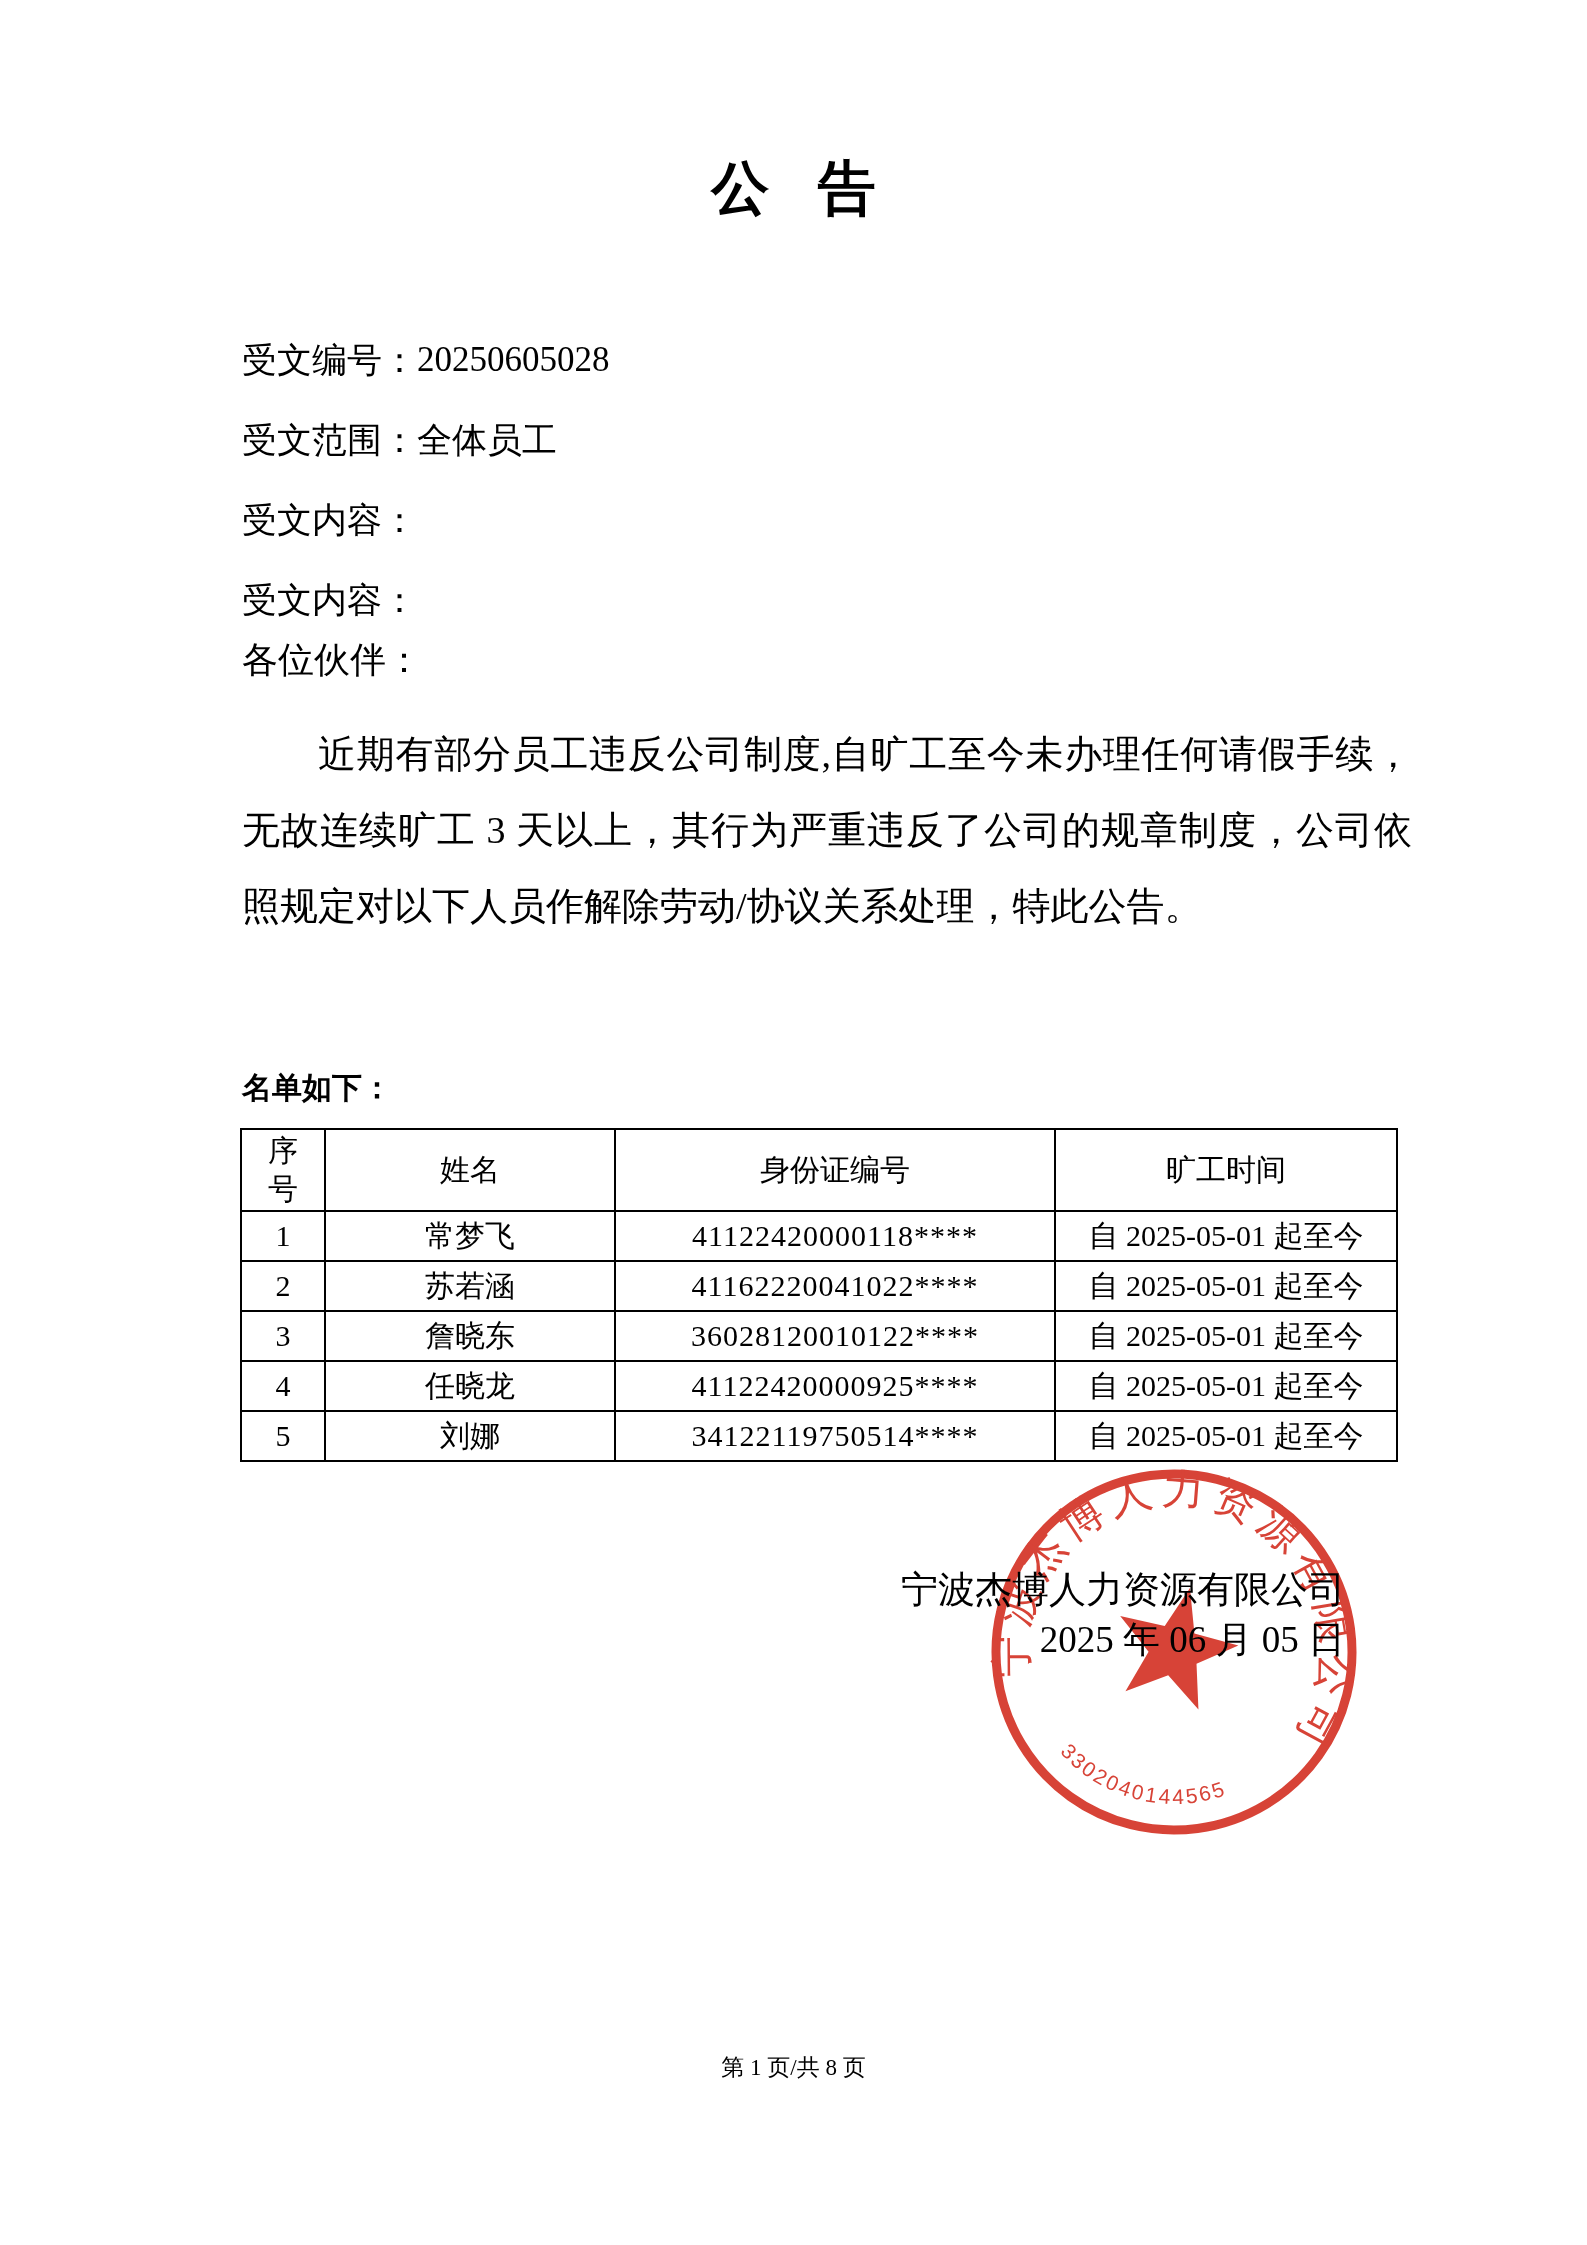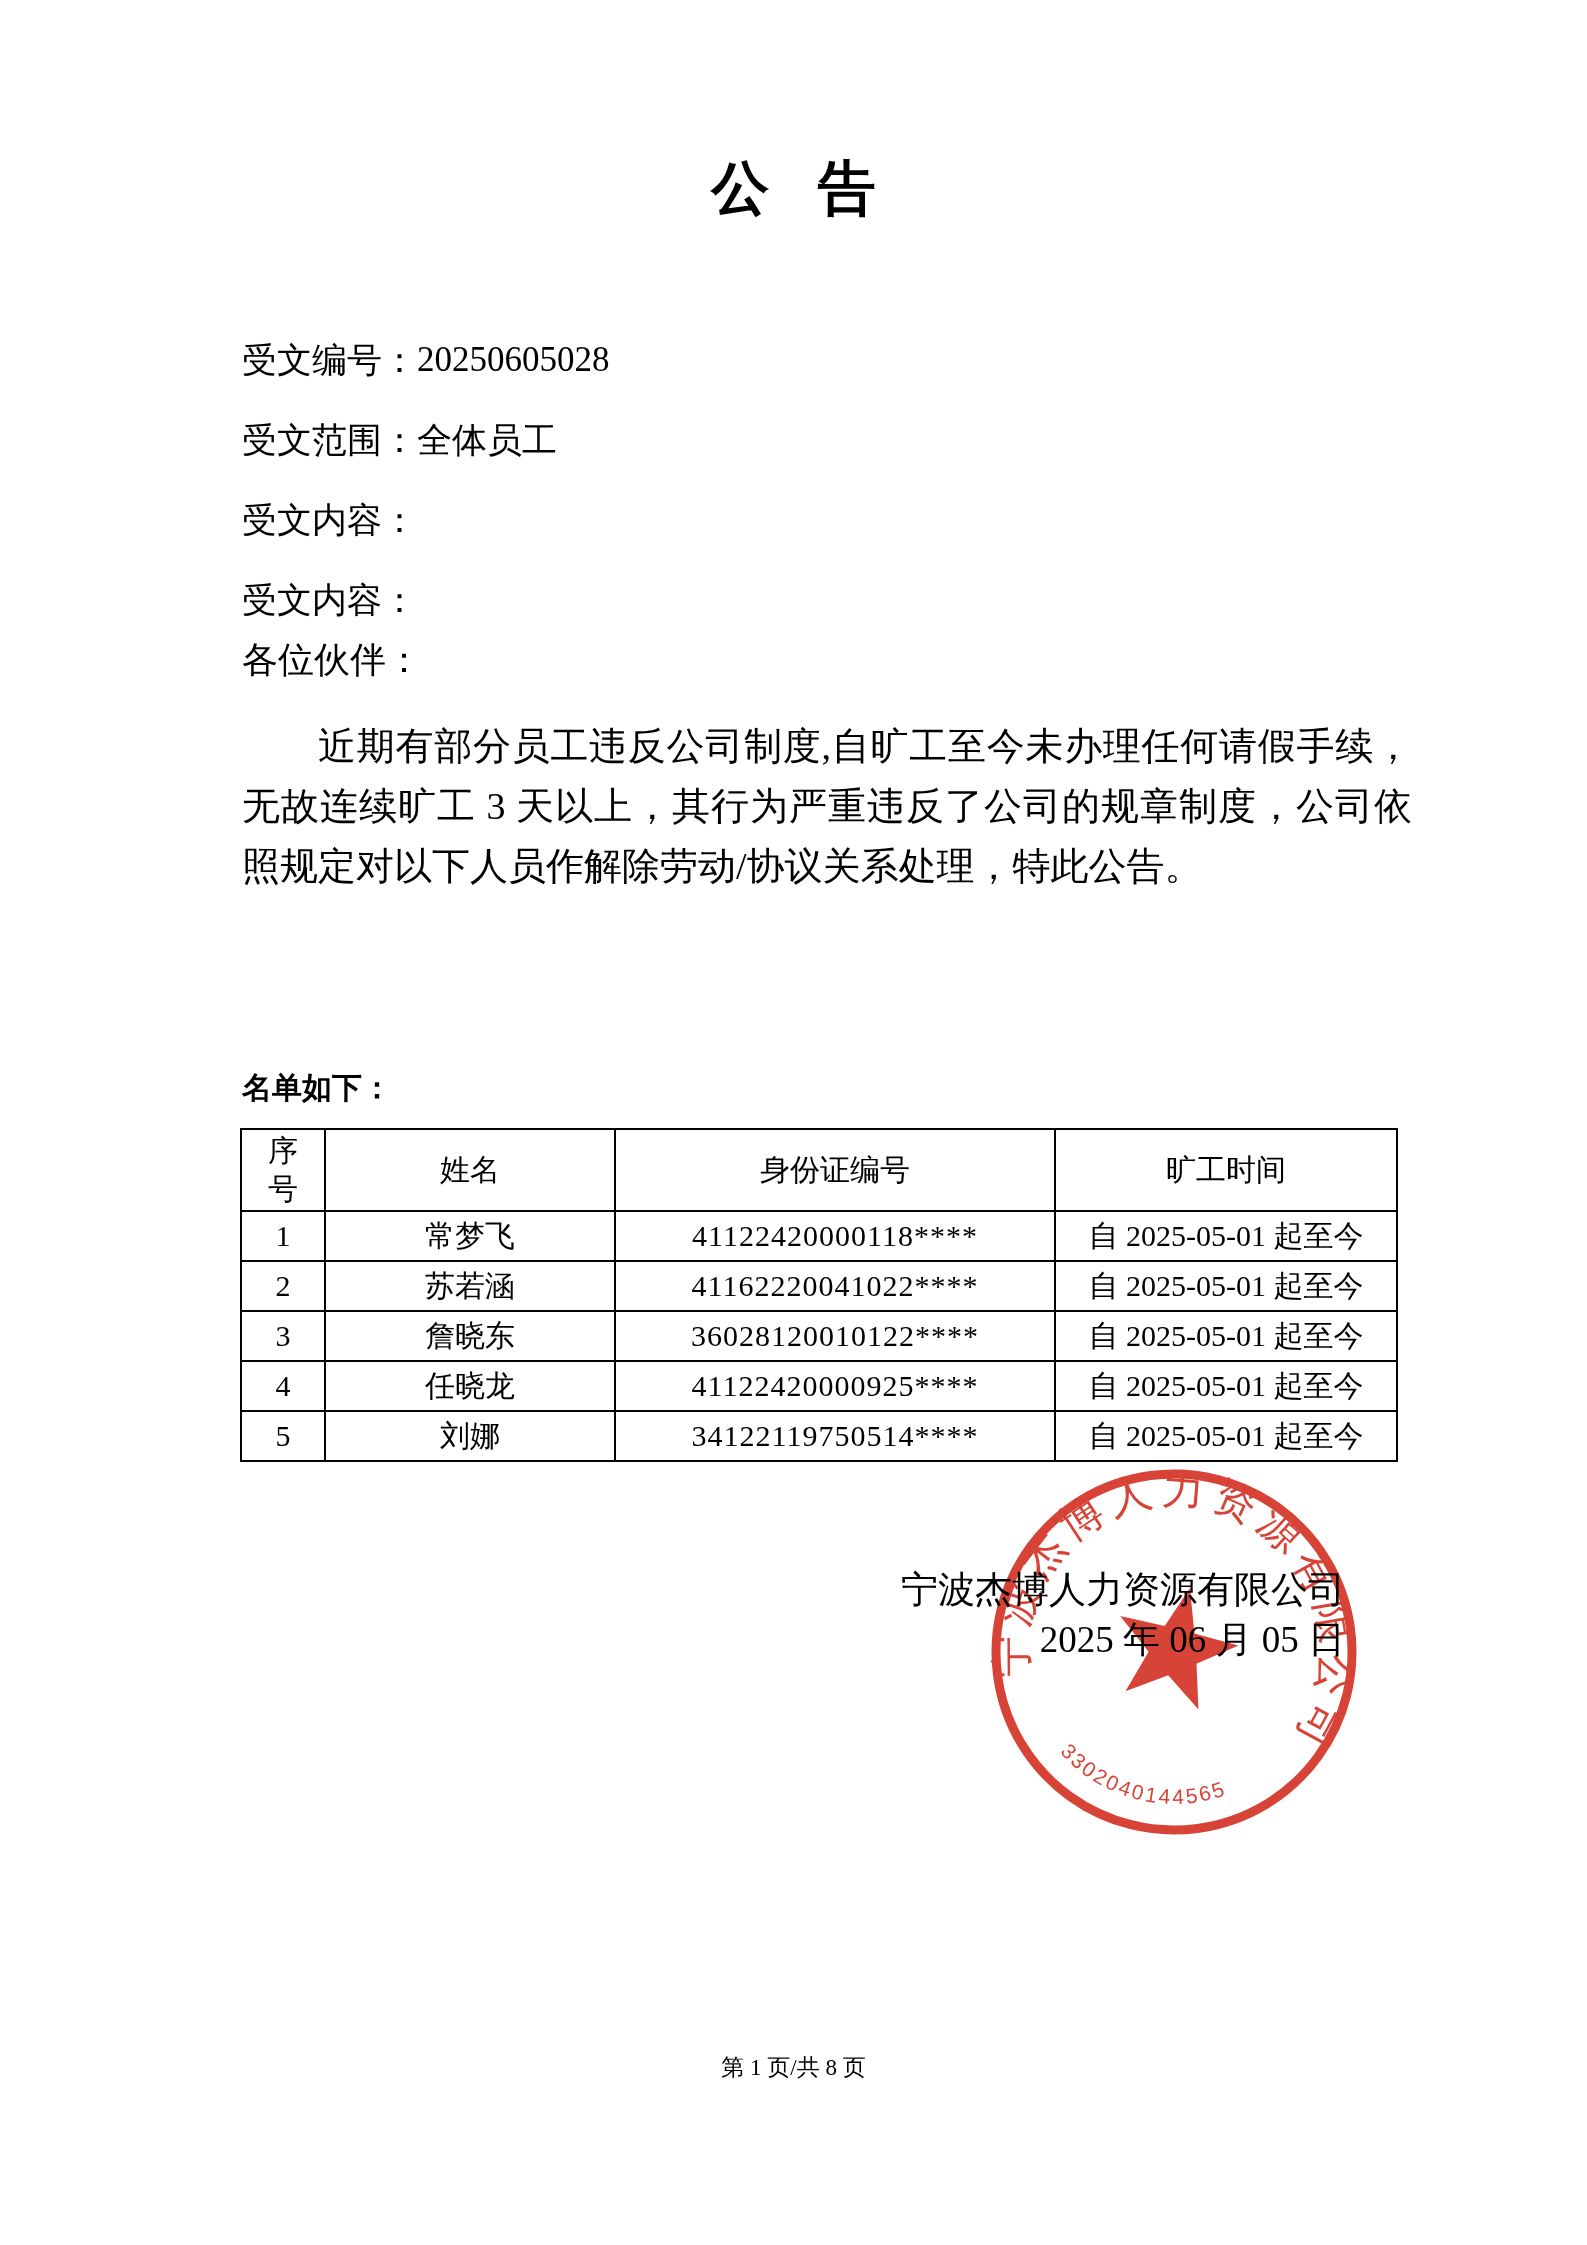--- a/index.html
+++ b/index.html
@@ -35,21 +35,21 @@
   .field-label { font-weight: normal; }
   .salutation {
     position: absolute;
     left: 242px; top: 636px;
     font-size: 36px;
   }
   .body-par {
     position: absolute;
     left: 242px; top: 716px; width: 1170px;
     font-size: 38px;
-    line-height: 60px;
+    line-height: 76px;
     text-align: justify;
     text-indent: 2em;
   }
   .list-label {
     position: absolute;
     left: 242px; top: 1068px;
     font-size: 30px;
     font-weight: bold;
   }
   table.roster {

